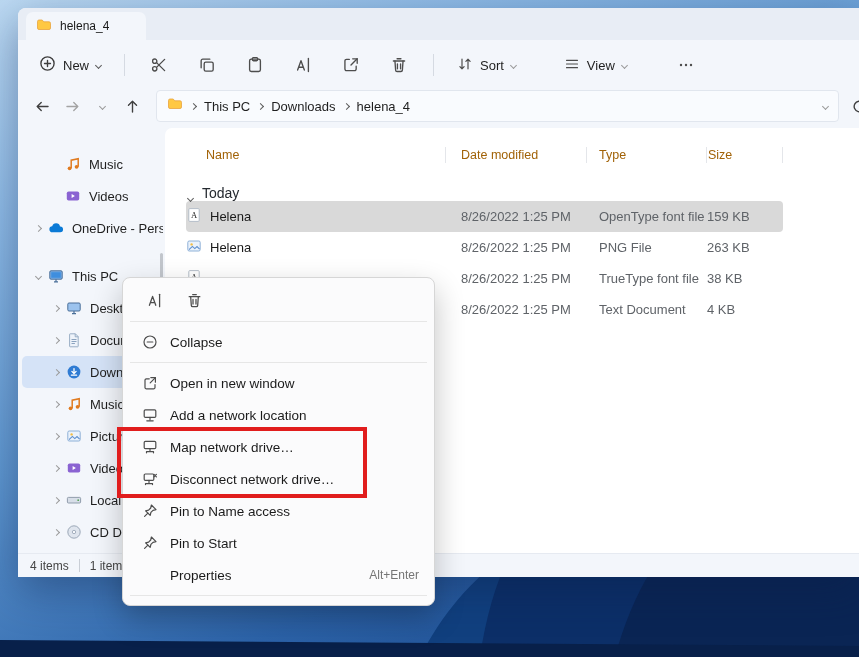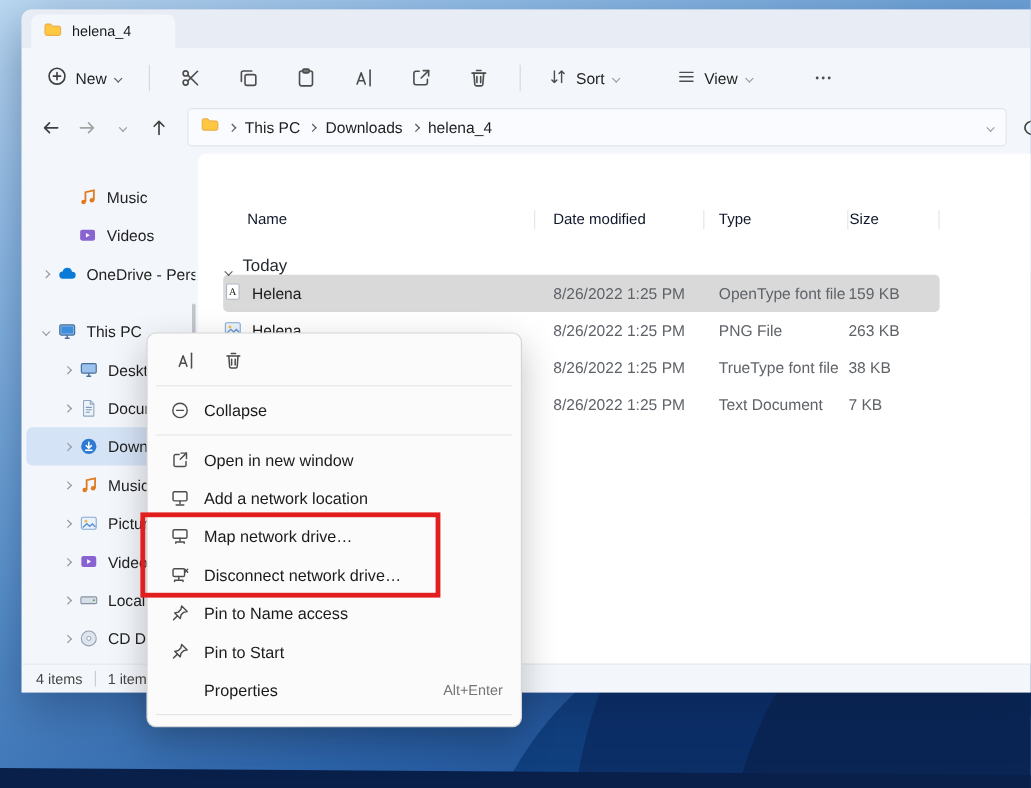--- a/index.html
+++ b/index.html
@@ -35,21 +35,21 @@
   .sb-item.child{padding-left:24px;}
   .sb-item.noarrow{padding-left:43px;}
   .sb-item.selected{background:#d5e3f7;}
   .chev-box{width:20px;min-width:20px;display:flex;align-items:center;justify-content:center;}
   .sb-ic{width:16px;min-width:16px;margin-right:8px;display:flex;}
   .sb-label{overflow:hidden;white-space:nowrap;}
   .sb-spacer{height:16px;}
   .sb-scrollbar{position:absolute;right:2px;top:125px;width:3px;height:38px;background:#c2c6cc;border-radius:2px;}
 
   .content{flex:1;background:#ffffff;border-radius:7px 0 0 0;padding-top:12px;display:flex;flex-direction:column;min-width:0;}
-  .cols-header{display:grid;grid-template-columns:260px 141px 120px 76px;width:597px;margin-left:21px;height:30px;align-items:center;color:#0f172a;font-size:12.5px;flex:none;margin-top:28px;}
+  .cols-header{display:grid;grid-template-columns:260px 141px 120px 76px;width:597px;margin-left:21px;height:30px;align-items:center;color:#a16207;font-size:12.5px;flex:none;}
   .hcell{position:relative;height:100%;display:flex;align-items:center;}
   .hcell::after{content:'';position:absolute;right:0;top:7px;bottom:7px;width:1px;background:#e4e6ea;}
   .hcell.name{padding-left:20px;}
   .hcell.date{padding-left:15px;}
   .hcell.type{padding-left:12px;}
   .hcell.size{justify-content:flex-start;padding-left:1px;}
   .group-row{height:31px;display:flex;align-items:flex-end;gap:9px;margin-left:21px;padding-left:2px;font-size:14px;color:#24292f;flex:none;}
   .file-row{display:grid;grid-template-columns:260px 141px 120px 76px;width:597px;margin-left:21px;height:31px;align-items:center;font-size:13px;color:#5f6368;border-radius:4px;flex:none;}
   .file-row.selected{background:#d9d9d9;}
   .fname{display:flex;align-items:center;gap:8px;color:#1b1b1b;overflow:hidden;white-space:nowrap;}
@@ -448,21 +448,21 @@
       <div class="file-row">
         <div class="fname">
           <span><svg width="16" height="16" viewBox="0 0 16 16">
                 <path d="M4.2 1.8h5.2l2.8 2.8v9.6a.6.6 0 0 1-.6.6H4.2a.6.6 0 0 1-.6-.6V2.4a.6.6 0 0 1 .6-.6z" fill="#fff" stroke="#aeb8c4" stroke-width=".9"></path>
                 <path d="M5.5 7.5h5M5.5 9.5h5M5.5 11.5h3.4" stroke="#8fa0b4" stroke-width=".9"></path>
               </svg></span>
           <span></span>
         </div>
         <div class="fdate">8/26/2022 1:25 PM</div>
         <div class="ftype">Text Document</div>
-        <div class="fsize">7 KB</div>
+        <div class="fsize">4 KB</div>
       </div>
     </section>
   </div>
 
   <div class="statusbar">
     <span>4 items</span>
     <span class="st-sep"></span>
     <span>1 item selected</span>
   </div>
 </div>

